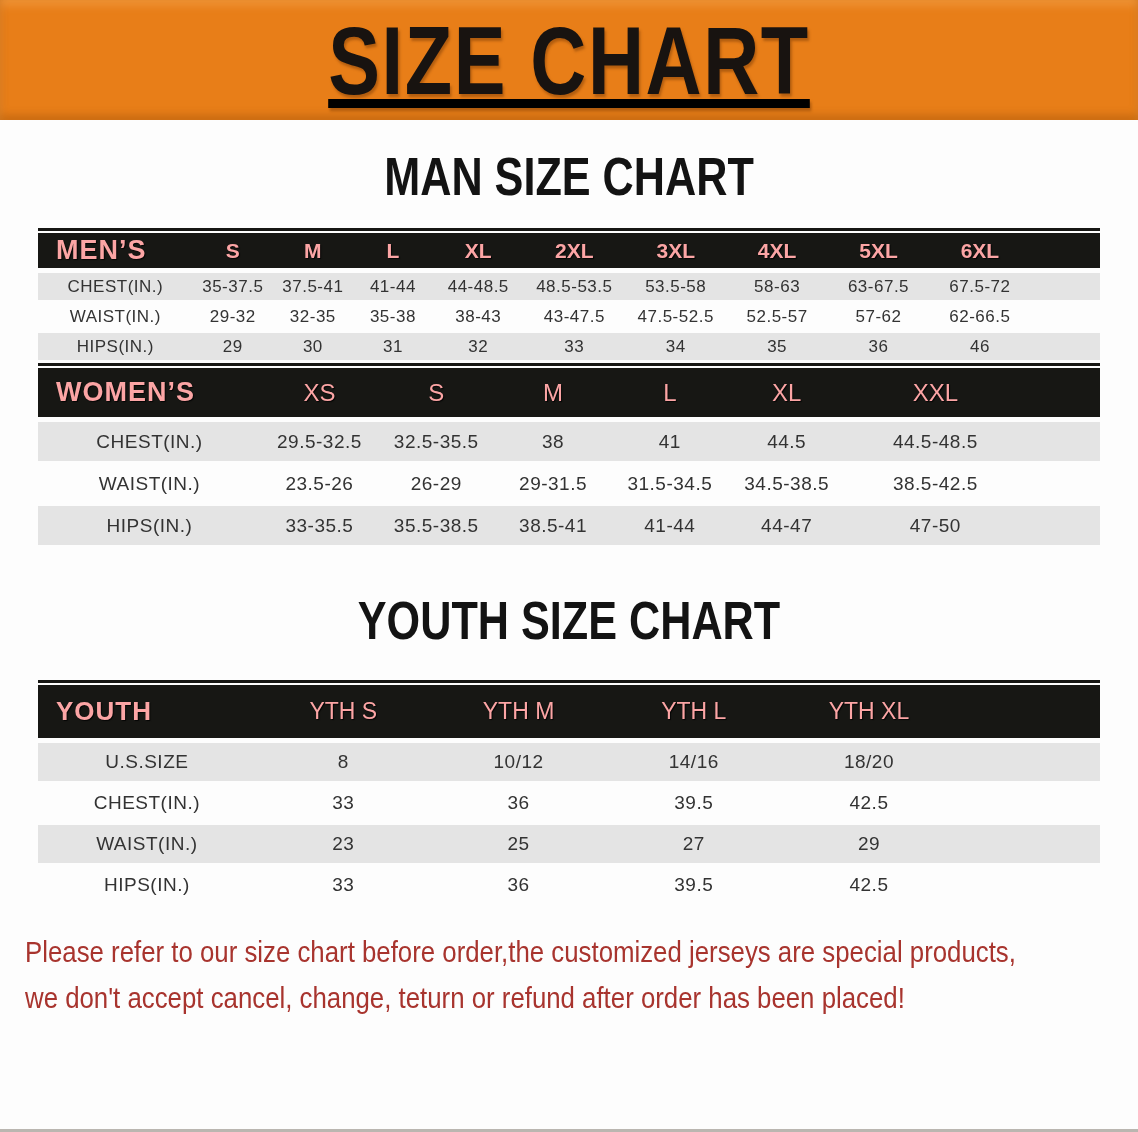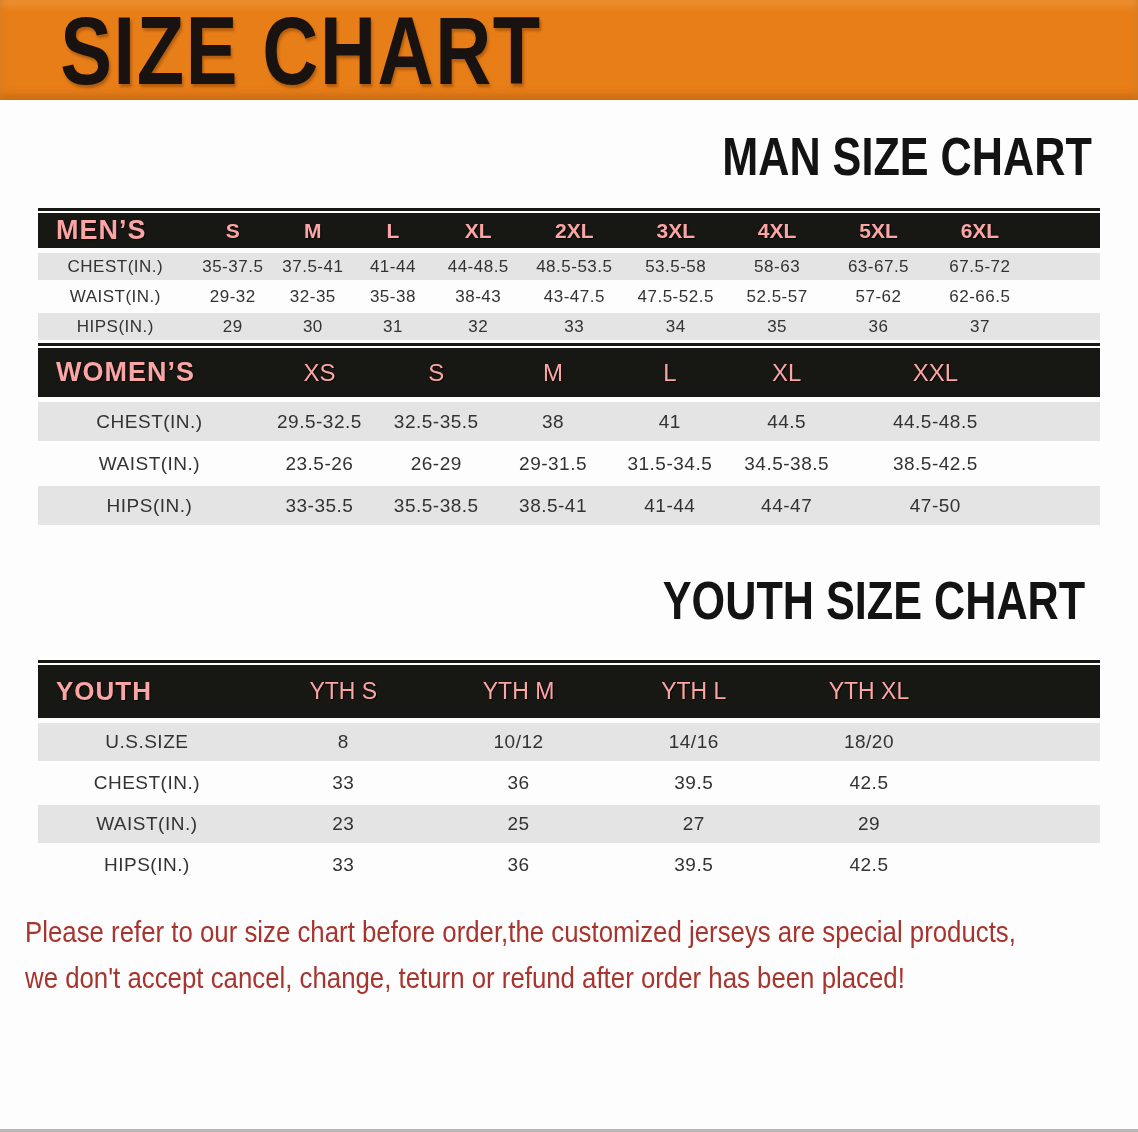--- a/index.html
+++ b/index.html
@@ -6,37 +6,38 @@
   html, body { background: #fdfdfd; }
   body {
     width: 1138px; height: 1132px;
     font-family: "Liberation Sans", sans-serif;
     overflow: hidden;
     position: relative;
   }
 
   
   .banner {
-    height: 100px;
+    height: 120px;
     background: var(--banner-orange, #e87e18);
-    display: flex; align-items: center; 
+    display: flex; align-items: center; justify-content: center;
     box-shadow: inset 0 -5px 8px rgba(130,62,0,.30), inset 0 6px 8px rgba(255,196,120,.30);
+    text-decoration: underline;
   }
   .banner-title {
     display: inline-block;
     font-size: 97px; font-weight: 700; line-height: 1;
     color: #181310;
     transform: scaleX(.80);
     letter-spacing: 2px;
     white-space: nowrap;
     text-shadow: 2px 3px 3px rgba(96,42,0,.40);
   }
 
   
-  .section-heading { text-align: right; line-height: 52px; }
+  .section-heading { text-align: center; line-height: 52px; }
   .section-heading .condensed {
     display: inline-block;
     font-size: 54px; font-weight: 700; color: #131313;
     transform: scaleX(.80);
     white-space: nowrap;
   }
   #men-heading   { margin: 30px 0 12px; }
   #women-heading { margin: 36px 0 16px; }
   #youth-heading { margin: 46px 0 20px; }
 
@@ -170,21 +171,21 @@
         <tr class="gray">
           <td class="row-label">HIPS(IN.)</td>
           <td class="value">29</td>
           <td class="value">30</td>
           <td class="value">31</td>
           <td class="value">32</td>
           <td class="value">33</td>
           <td class="value">34</td>
           <td class="value">35</td>
           <td class="value">36</td>
-          <td class="value">37</td>
+          <td class="value">46</td>
           <td class="filler"></td>
         </tr>
       </tbody>
     </table>
 
 
   <table class="size-table women">
     <colgroup>
       <col style="width:21%">
       <col style="width:11%">

